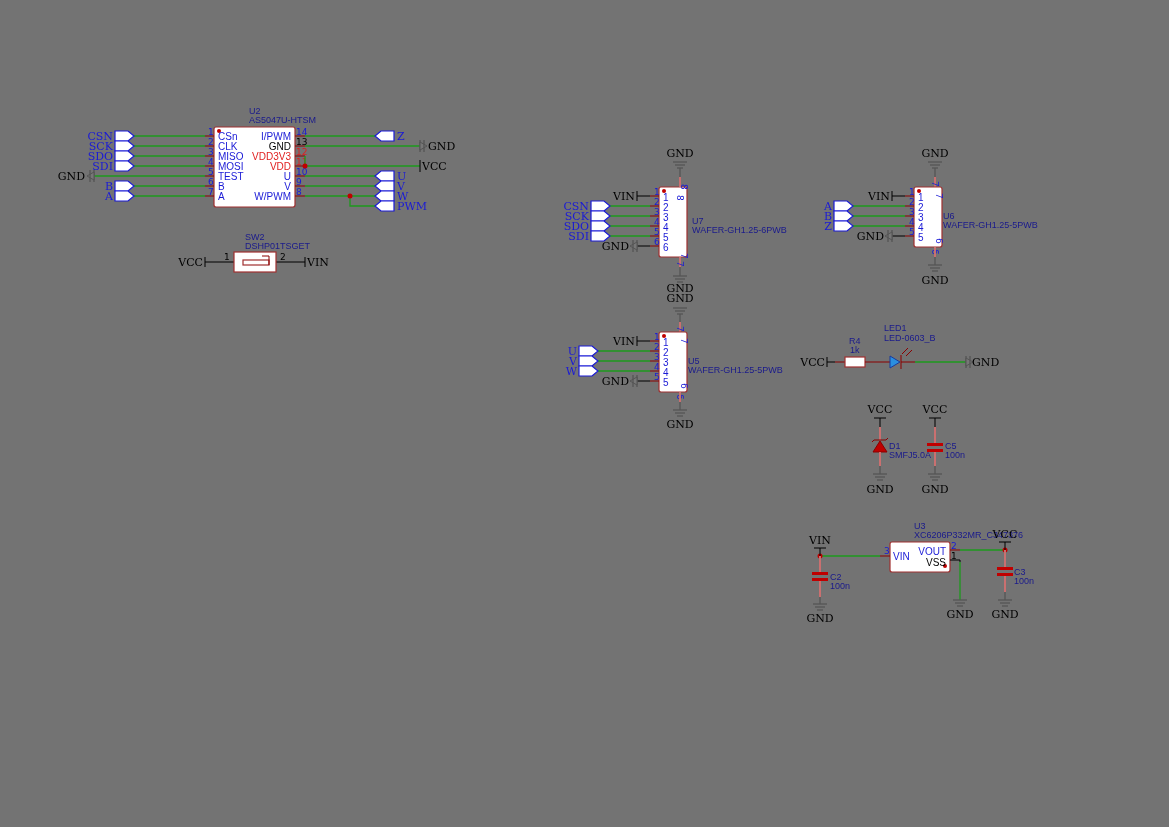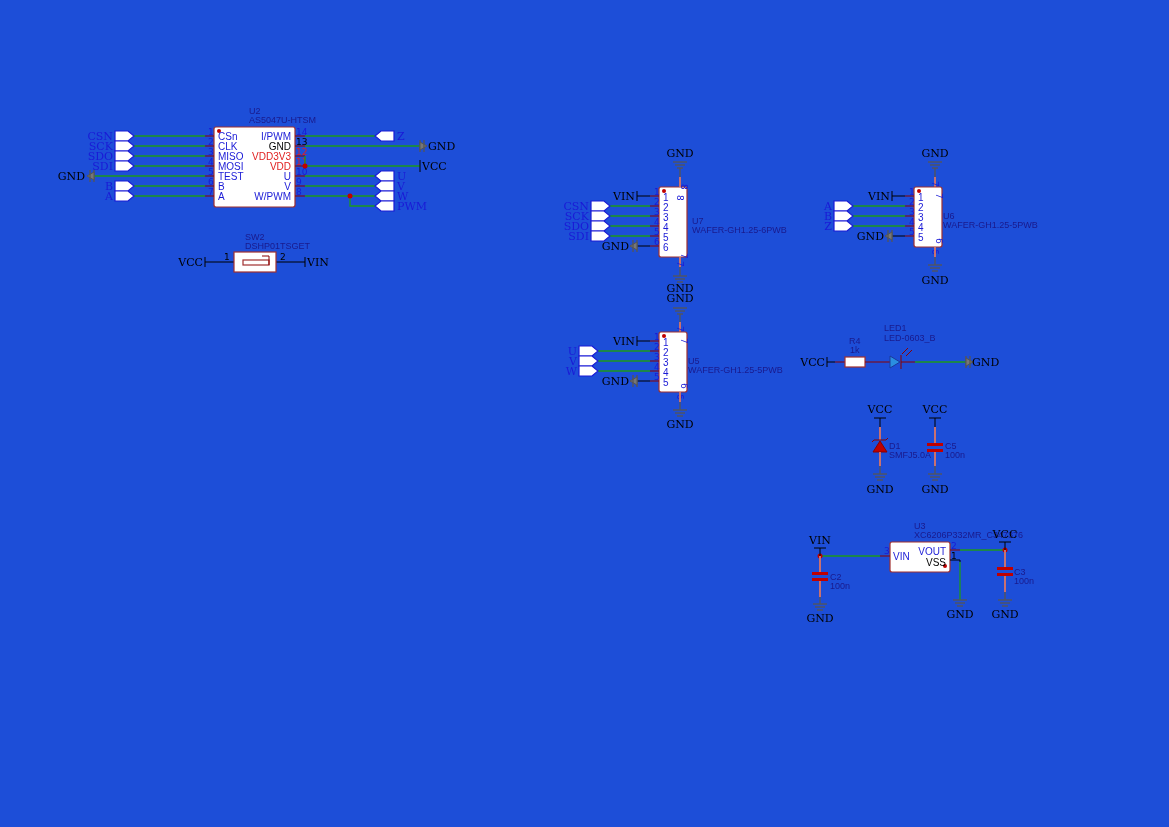--- a/index.html
+++ b/index.html
@@ -1,16 +1,16 @@
 <!DOCTYPE html>
 <html><head>
 <meta charset="utf-8">
 <style>
   html,body{margin:0;padding:0;background:#ffffff;}
-  #sheet{position:relative;width:1169px;height:827px;background:#1d4ed8;overflow:hidden;}
+  #sheet{position:relative;width:1169px;height:827px;background:#737373;overflow:hidden;}
   svg{position:absolute;left:0;top:0;}
   .w{stroke:#1d9a1d;stroke-width:1.3;fill:none;}
   .bw{stroke:#000;stroke-width:1;fill:none;}
   .pin{stroke:#8b0000;stroke-width:1;fill:none;}
   .pinl{stroke:#c97070;stroke-width:2;fill:none;}
   .body{stroke:#a03030;stroke-width:1.2;fill:#ffffff;}
   .port{stroke:#1a1ad6;stroke-width:1.2;fill:#ffffff;}
   .gnd{stroke:#555;stroke-width:1.3;fill:none;}
   .gndf{fill:#777;stroke:#555;stroke-width:1;}
   .net{font-family:"DejaVu Serif",serif;font-size:11px;fill:#000;}

